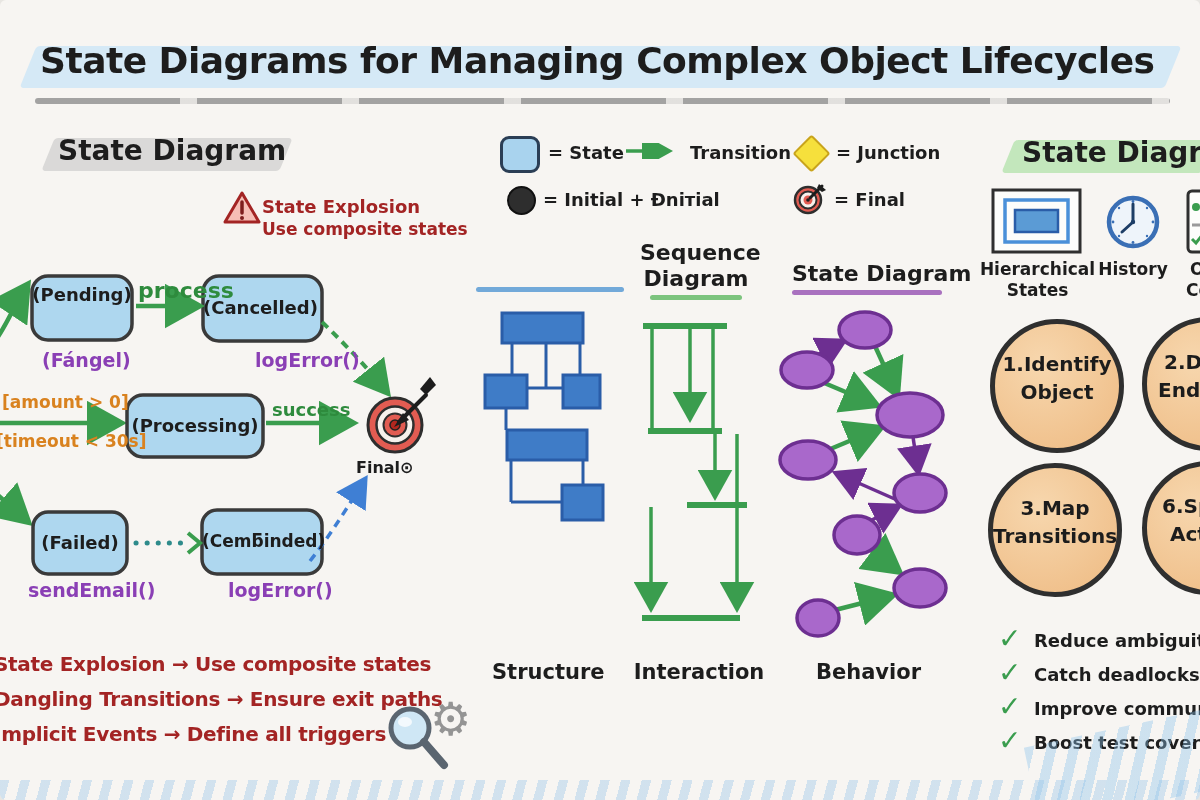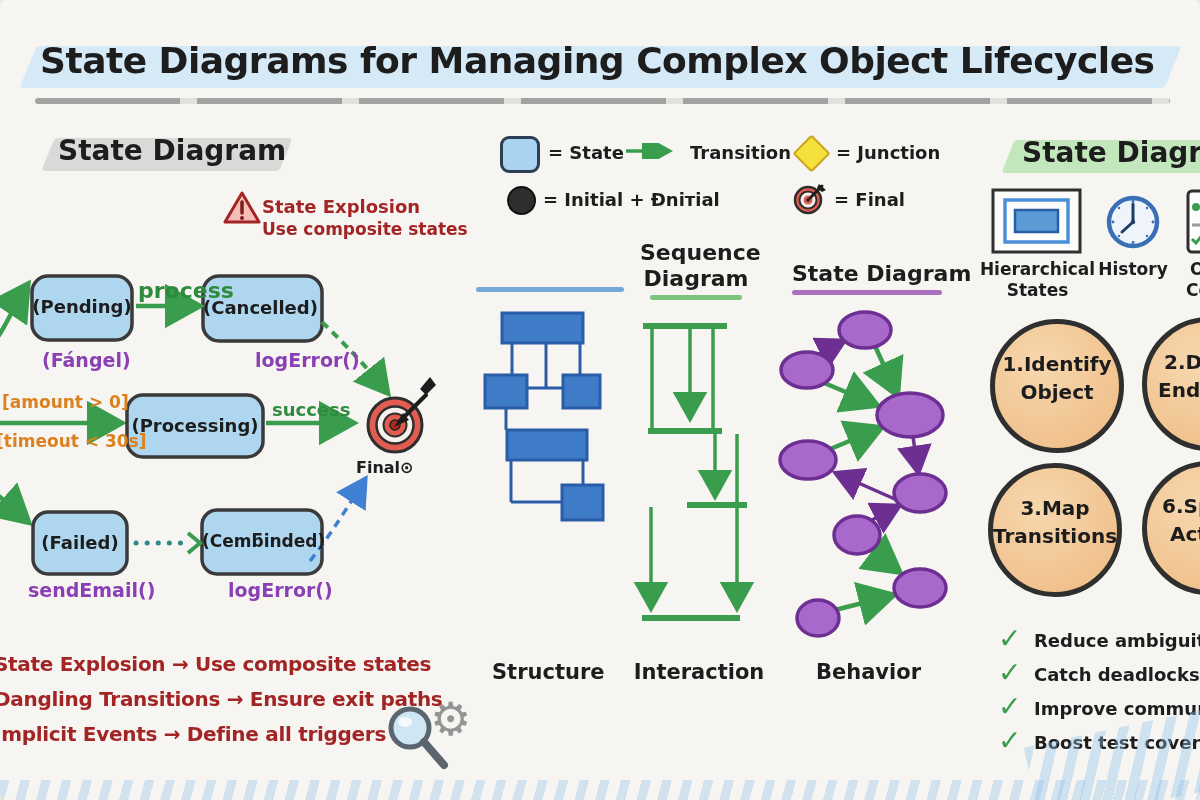--- a/index.html
+++ b/index.html
@@ -90,21 +90,21 @@
       <circle cx="395" cy="160" r="27" fill="#e25c52" stroke="#2e2e2e" stroke-width="3"></circle>
       <circle cx="395" cy="160" r="18.5" fill="#f7f1ec" stroke="#2e2e2e" stroke-width="2.5"></circle>
       <circle cx="395" cy="160" r="11.5" fill="#e25c52" stroke="#2e2e2e" stroke-width="2"></circle>
       <circle cx="395" cy="160" r="5" fill="#b4271f" stroke="#222" stroke-width="1.5"></circle>
       <line x1="426" y1="130" x2="399" y2="157" stroke="#1d1d1d" stroke-width="4" stroke-linecap="round"></line>
       <polygon points="394,162 403,148 409,155" fill="#1d1d1d"></polygon>
       <polygon points="420,124 430,112 436,120 426,130" fill="#1d1d1d"></polygon>
     </g>
   </svg>
 
-  <div class="t ctr" style="left:32px;top:296px;width:100px;font-size:18px;">(Pending)</div>
+  <div class="t ctr" style="left:32px;top:284px;width:100px;font-size:18px;">(Pending)</div>
   <div class="t ctr" style="left:203px;top:297px;width:105px;font-size:18px;">(Cancelled)</div>
   <div class="t ctr" style="left:127px;top:415px;width:136px;font-size:18px;">(Processing)</div>
   <div class="t ctr" style="left:33px;top:532px;width:94px;font-size:18px;">(Failed)</div>
   <div class="t ctr" style="left:202px;top:531px;width:120px;font-size:17px;">(Cemƃinded)</div>
   <div class="t ctr green" style="left:138px;top:278px;width:72px;font-size:22px;">process</div>
   <div class="t ctr green" style="left:272px;top:399px;width:78px;font-size:18px;">success</div>
   <div class="t purple" style="left:42px;top:349px;font-size:19px;">(Fángel)</div>
   <div class="t purple" style="left:255px;top:349px;font-size:19px;">logError()</div>
   <div class="t orange" style="left:2px;top:392px;font-size:17px;">[amount &gt; 0]</div>
   <div class="t orange" style="left:-4px;top:431px;font-size:17px;">[timeout &lt; 30s]</div>

